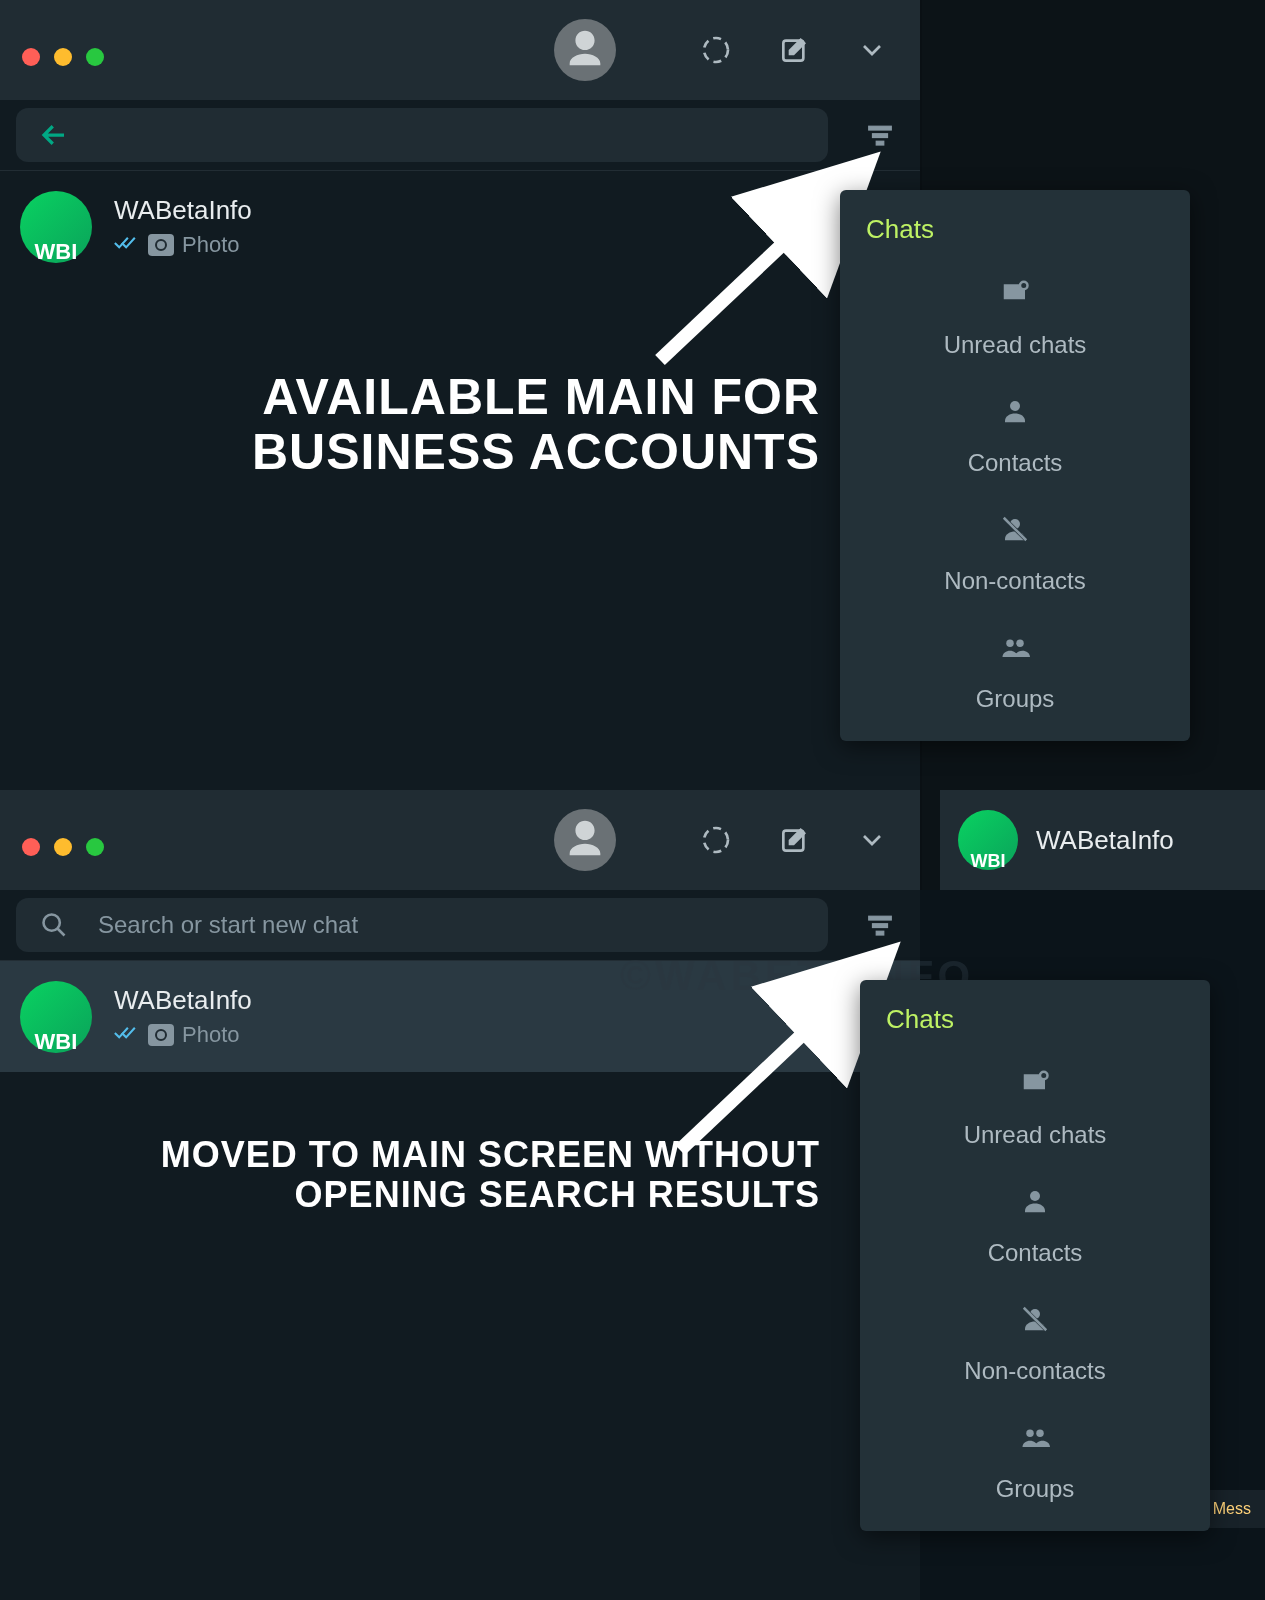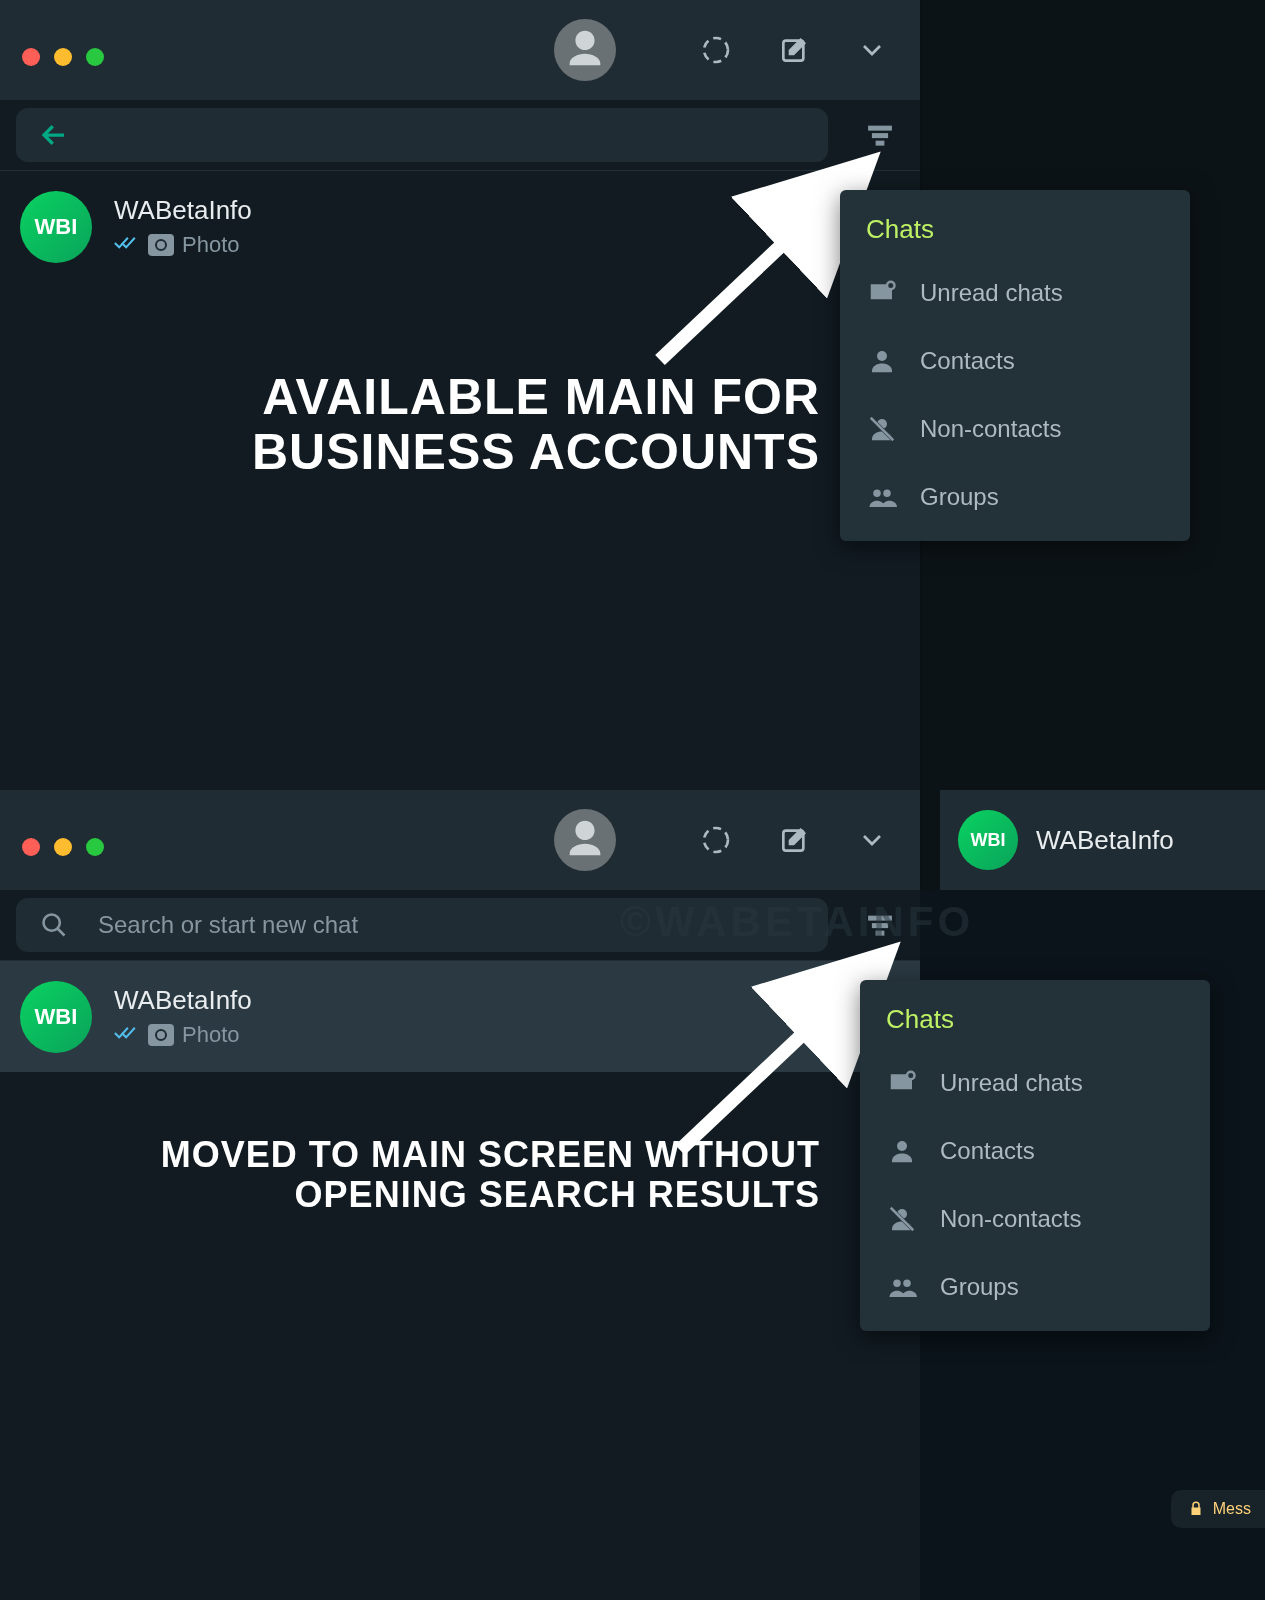--- a/index.html
+++ b/index.html
@@ -33,34 +33,34 @@
   .search-field .lead { color:#00a884; width:32px; height:32px; display:flex; align-items:center; justify-content:center; }
   .search-field .lead svg { width:30px; height:30px; }
   .search-field .ph { color:#8696a0; font-size:24px; }
   .search-field .magnify svg { width:28px; height:28px; stroke:#8696a0; fill:none; stroke-width:2.2; }
   .filter-btn { width:48px; height:48px; display:flex; align-items:center; justify-content:center; color:#8696a0; cursor:pointer; }
   .filter-btn svg { width:30px; height:30px; stroke:#8696a0; fill:#8696a0; }
 
   
   .chat-row { display:flex; align-items:center; height:112px; padding: 0 20px; border-top:1px solid #222d34; }
   .chat-row.selected { background:#2a3942; }
-  .wbi { width:72px; height:72px; border-radius:50%; background: linear-gradient(135deg, #09d261 0%, #0aa35a 100%); display:flex; align-items:center; justify-content:center; }
+  .wbi { width:72px; height:72px; border-radius:50%; background: linear-gradient(135deg, #09d261 0%, #0aa35a 100%); display:flex; align-items:flex-end; justify-content:center; }
   .wbi-text { font: 800 22px/1 "Arial Black", Arial, sans-serif; color:#fff; letter-spacing:0; transform: scaleY(1); }
   .chat-meta { margin-left:22px; flex:1; }
   .chat-name { font-size:26px; font-weight:500; color:#e9edef; }
   .chat-sub { display:flex; align-items:center; gap:8px; margin-top:6px; color:#8696a0; font-size:22px; }
   .ticks svg { width:26px; height:18px; }
   .cam-badge { width:26px; height:22px; background:#8696a0; border-radius:4px; display:flex; align-items:center; justify-content:center; }
   .cam-badge span{ width:12px; height:12px; border:2px solid #202c33; border-radius:50%; display:block; }
   .chat-date { color:#8696a0; font-size:20px; }
 
   
   .menu { position:absolute; background:#233138; border-radius:6px; box-shadow: 0 6px 24px rgba(0,0,0,.5); width:350px; padding: 14px 0 10px 0; z-index:20; }
   .menu .title { font-size:26px; font-weight:500; color:#bef264; padding: 10px 26px 14px 26px; }
-  .menu .item { display:flex; align-items:center; gap:22px; padding: 18px 26px; color:#aebac1; font-size:24px; cursor:pointer; }
+  .menu .item { display:flex; align-items:center; gap:22px; padding: 18px 26px; color:#aebac1; font-size:24px; cursor:pointer;flex-direction:column; }
   .menu .item .ico { width:32px; height:32px; display:flex; align-items:center; justify-content:center; }
   .menu .item .ico svg { width:30px; height:30px; fill:#8696a0; }
 
   
   .caption { position:absolute; color:#fff; font-family: "Arial Black", Impact, sans-serif; font-weight:900; text-align:right; letter-spacing:1px; line-height:1.1; }
   .cap1 { left:100px; top:370px; width:720px; font-size:50px; }
   .cap2 { left:50px;  top:1135px; width:770px; font-size:36px; }
   .cap3 { left:50px;  top:1360px; width:770px; font-size:48px; }
 
   
@@ -69,21 +69,21 @@
 
   
   .right-header { position:absolute; left:940px; top:790px; height:100px; width:325px; display:flex; align-items:center; gap:18px; background:#202c33; padding-left:18px; }
   .right-header .wbi { width:60px; height:60px; }
   .right-header .name { font-size:26px; font-weight:500; color:#e9edef; }
 
   
   .chat-bg { position:absolute; left:920px; top:890px; width:345px; height:710px; background:#0b141a; }
 
   
-  .watermark { position:absolute; left:620px; top:898px; font-size:42px; font-weight:900; letter-spacing:4px; color:#2a3740; opacity:.5; font-family: "Arial Black", sans-serif; }
+  .watermark { position:absolute; left:620px; top:952px; font-size:42px; font-weight:900; letter-spacing:4px; color:#2a3740; opacity:.5; font-family: "Arial Black", sans-serif; }
 
   
   .enc-pill { position:absolute; right:0; top:1490px; background:#182229; border-radius:10px 0 0 10px; padding:10px 14px 10px 16px; display:flex; align-items:center; gap:8px; color:#ffd279; font-size:16px; z-index:5;}
   .enc-pill svg { width:18px; height:18px; fill:#ffd279; }
 </style>
 </head>
 <body>
 
 <div class="stage">
 

